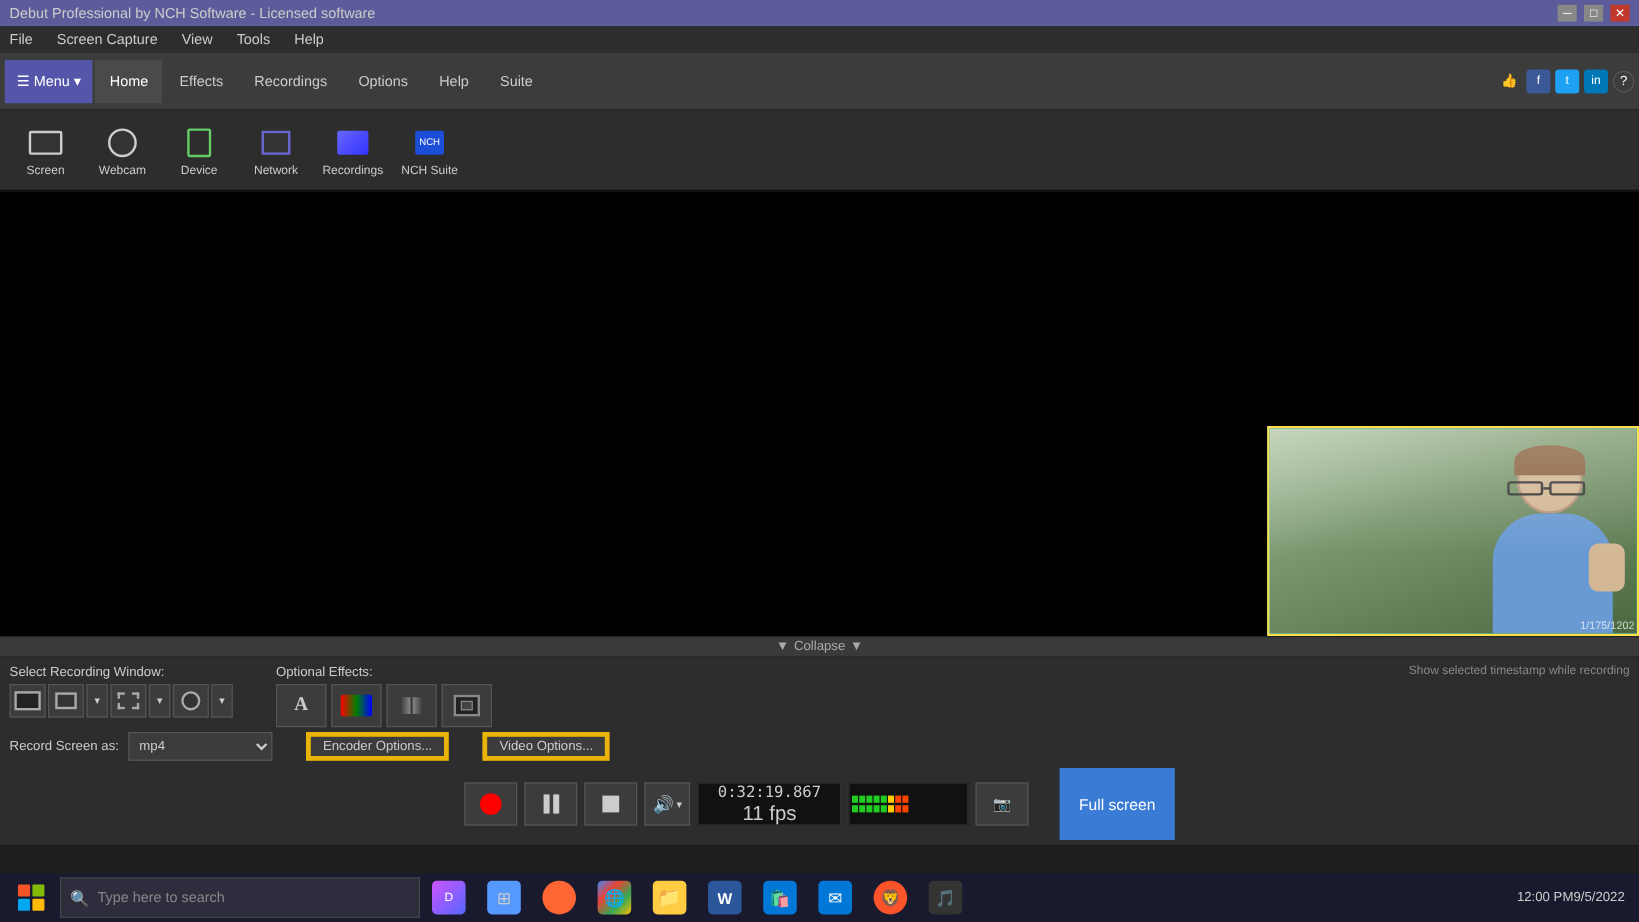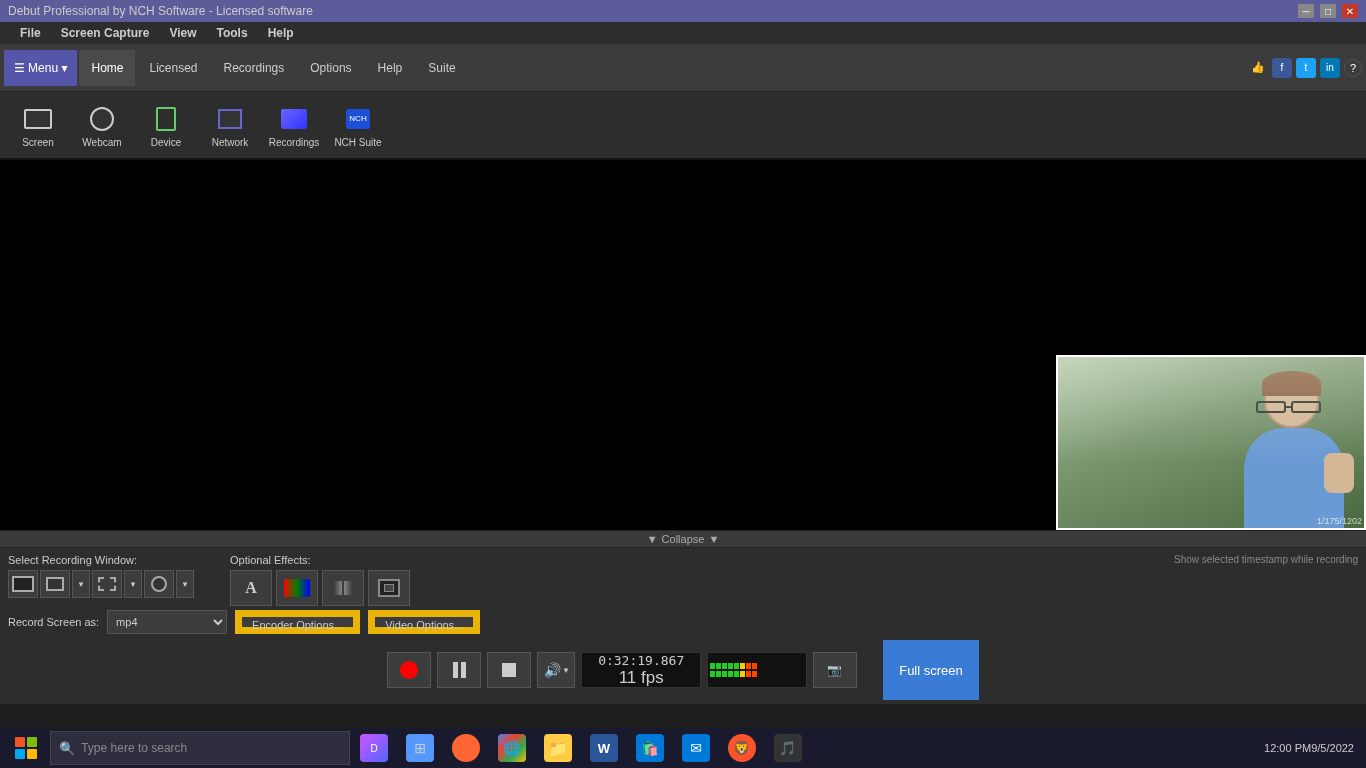--- a/index.html
+++ b/index.html
@@ -7,21 +7,21 @@
 
     
     #title-bar {
       width: 100%; height: 22px; background: #5c5c9a; display: flex; align-items: center; justify-content: space-between; padding: 0 8px;
     }
     #title-bar-controls { display: flex; gap: 6px; }
     .title-btn { width: 16px; height: 14px; background: #888; border: none; cursor: pointer; display: flex; align-items: center; justify-content: center; font-size: 10px; color: white; }
 
     
     #menu-bar {
-      width: 100%; height: 22px; background: #2d2d2d; display: flex; align-items: center; padding: 0 12px; gap: 4px; font-weight: bold;
+      width: 100%; height: 22px; background: #2d2d2d; display: flex; align-items: center; padding: 0 0; gap: 4px;
     }
     .menu-item { padding: 2px 8px; color: #ccc; cursor: pointer; font-size: 12px; }
 
     
     #ribbon {
       width: 100%; height: 48px; background: #3c3c3c; display: flex; align-items: center; padding: 0 4px; gap: 2px; border-bottom: 1px solid #222;
     }
     #ribbon-menu-btn {
       background: #5555aa; color: white; border: none; padding: 4px 10px; cursor: pointer; height: 36px; display: flex; align-items: center; gap: 4px; font-size: 12px;
     }
@@ -63,21 +63,21 @@
     .rec-btn-arrow { width: 18px; height: 28px; background: #3c3c3c; border: 1px solid #555; display: flex; align-items: center; justify-content: center; cursor: pointer; color: #ccc; font-size: 9px; }
 
     #optional-effects { margin-left: 20px; }
     #optional-effects-label { font-size: 11px; color: #ccc; margin-bottom: 4px; }
     #effects-row { display: flex; gap: 4px; }
     .effect-btn { width: 42px; height: 36px; background: #3c3c3c; border: 1px solid #555; display: flex; align-items: center; justify-content: center; cursor: pointer; color: #ccc; font-size: 14px; }
 
     #record-as-row { display: flex; align-items: center; gap: 8px; }
     #record-as-label { font-size: 11px; color: #ccc; white-space: nowrap; }
     #format-select { background: #3c3c3c; border: 1px solid #555; color: #ccc; padding: 2px 4px; font-size: 11px; width: 120px; height: 24px; }
-    .encoder-btn { background: #3c3c3c; border: 7px solid #eab308; color: #ccc; padding: 2px 10px; font-size: 11px; height: 24px; cursor: pointer; }
+    .encoder-btn { background: #3c3c3c; border: 4px solid #eab308; color: #ccc; padding: 2px 10px; font-size: 11px; height: 24px; cursor: pointer; margin-left: 20px; }
 
     
     #controls-row {
       display: flex; align-items: center; gap: 6px; margin-top: 6px; justify-content: center; position: relative;
     }
     .ctrl-btn {
       width: 44px; height: 36px; background: #3c3c3c; border: 1px solid #555; display: flex; align-items: center; justify-content: center; cursor: pointer;
     }
     .ctrl-btn.record-btn { background: #3c3c3c; }
     .record-circle { width: 18px; height: 18px; border-radius: 50%; background: red; }
@@ -104,21 +104,21 @@
     #level-inner { width: 100%; height: 100%; display: flex; flex-direction: column; justify-content: center; }
 
     
     #snapshot-btn { width: 44px; height: 36px; background: #3c3c3c; border: 1px solid #555; display: flex; align-items: center; justify-content: center; cursor: pointer; }
 
     
     #fullscreen-btn { background: #3a7bd5; border: none; color: white; padding: 0 16px; height: 60px; font-size: 13px; cursor: pointer; margin-left: 20px; }
 
     
     #webcam-overlay {
-      position: absolute; right: 0; bottom: 0; width: 310px; height: 170px; background: #0ea5e9; overflow: hidden; border: 2px solid #ffffff;
+      position: absolute; right: 0; bottom: 0; width: 310px; height: 170px; background: #0ea5e9; overflow: hidden; border: 2px solid #fde047;
     }
     #webcam-fill { width: 100%; height: 100%; background: linear-gradient(135deg, #c8d8c0 0%, #a0b890 30%, #6a8050 60%, #3a5020 100%); position: relative; }
 
     
     #taskbar {
       position: absolute; bottom: 0; left: 0; width: 100%; height: 40px; background: #1a1a2e; display: flex; align-items: center; padding: 0 4px; gap: 2px;
     }
     #start-btn { width: 44px; height: 40px; display: flex; align-items: center; justify-content: center; cursor: pointer; }
     #search-bar {
       height: 34px; background: #2d2d3d; border: 1px solid #444; display: flex; align-items: center; padding: 0 8px; gap: 6px; flex: 1; max-width: 300px; cursor: text;
@@ -163,21 +163,21 @@
   <span class="menu-item">File</span>
   <span class="menu-item">Screen Capture</span>
   <span class="menu-item">View</span>
   <span class="menu-item">Tools</span>
   <span class="menu-item">Help</span>
 </div>
 
 <div id="ribbon">
   <button id="ribbon-menu-btn">☰ Menu ▾</button>
   <div class="ribbon-tab active">Home</div>
-  <div class="ribbon-tab">Licensed</div>
+  <div class="ribbon-tab">Effects</div>
   <div class="ribbon-tab">Recordings</div>
   <div class="ribbon-tab">Options</div>
   <div class="ribbon-tab">Help</div>
   <div class="ribbon-tab">Suite</div>
   <div class="ribbon-social">
     <div class="social-icon">👍</div>
     <div class="social-icon" style="background:#3b5998;border-radius:3px;font-size:10px;">f</div>
     <div class="social-icon" style="background:#1da1f2;border-radius:3px;font-size:10px;">t</div>
     <div class="social-icon" style="background:#0077b5;border-radius:3px;font-size:10px;">in</div>
     <div class="social-icon" style="border:1px solid #555;border-radius:50%;width:18px;height:18px;font-size:11px;">?</div>

